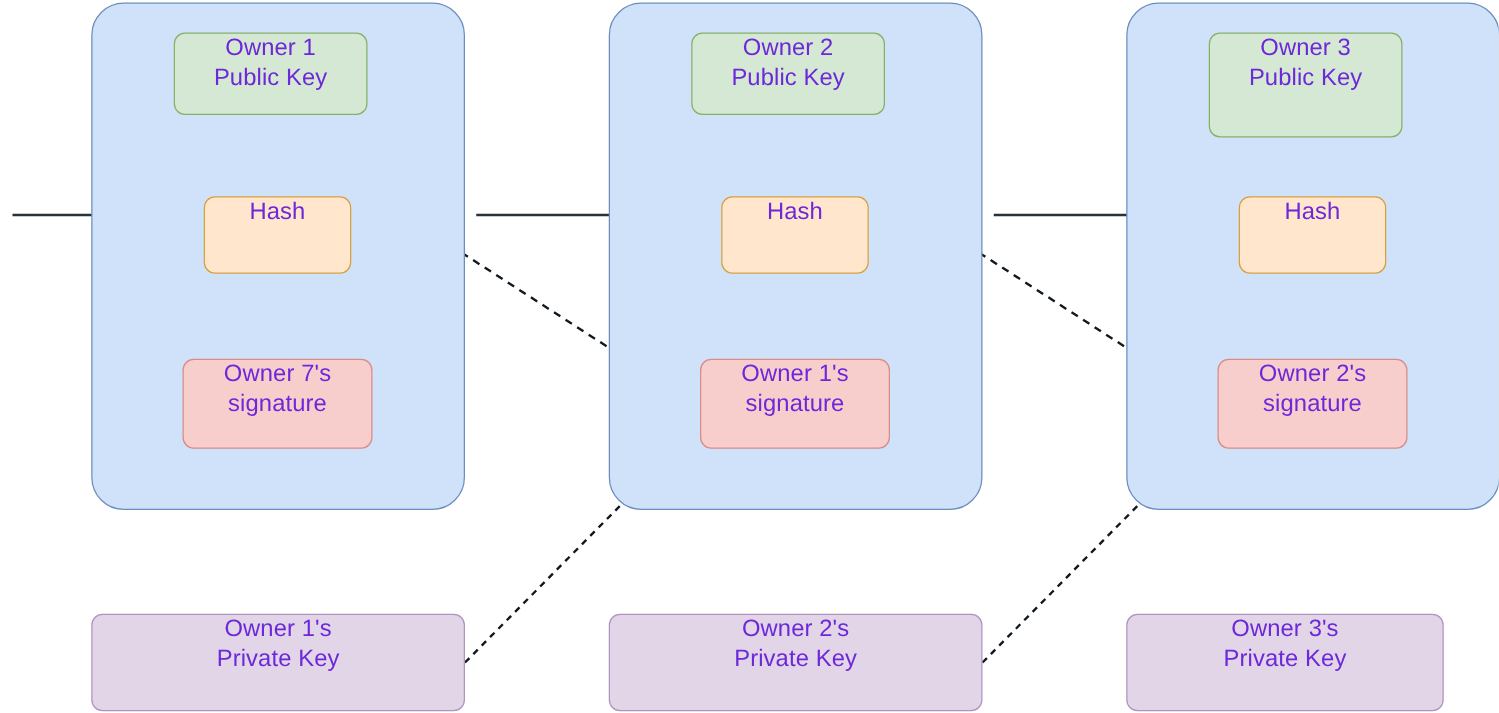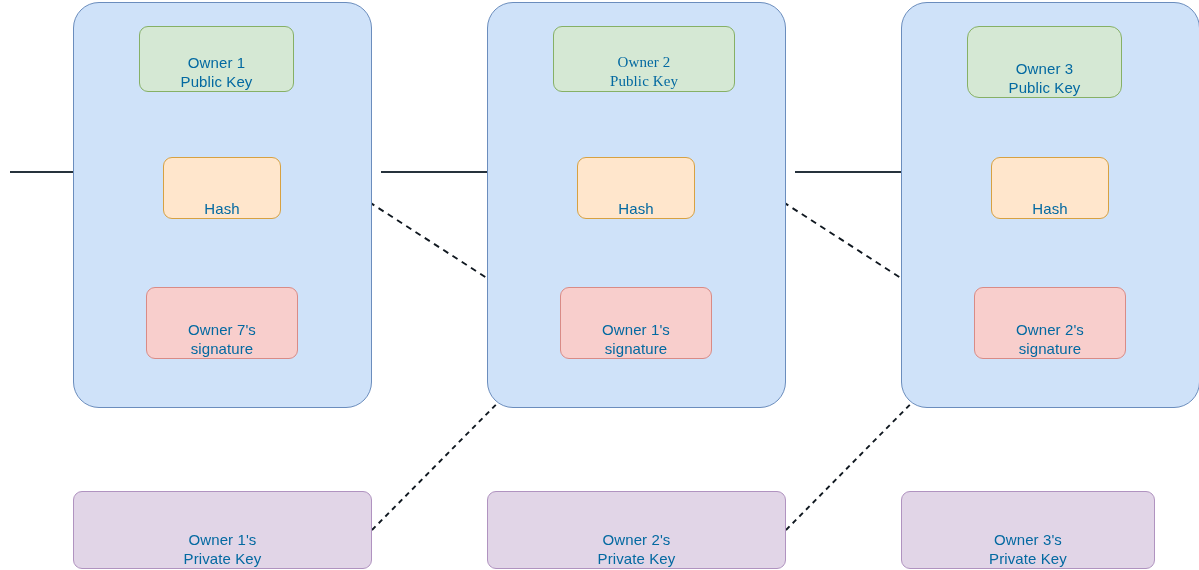--- a/index.html
+++ b/index.html
@@ -31,26 +31,26 @@
     box-sizing: border-box;
     background: #cfe2f9;
     border: 1.3px solid #6b8dbd;
     border-radius: 26px;
   }
   .node {
     position: absolute;
     box-sizing: border-box;
     border-radius: 9px;
     display: flex;
-    align-items: flex-end;
+    align-items: flex-start;
     justify-content: center;
     text-align: center;
     line-height: 1.28;
-    color: #0369a1;
-    font-size: 15px;
+    color: #6d28d9;
+    font-size: 19px;
     letter-spacing: 0.1px;
     z-index: 3;
   }
   .node.pubkey {
     background: #d5e8d4;
     border: 1.4px solid #86b066;
   }
   .node.hash {
     background: #ffe6cc;
     border: 1.4px solid #d7a142;
@@ -129,21 +129,21 @@
 
   <div class="node privkey" style="left:73px; top:491px; width:299px; height:78px;">
     <span class="lines">
       <span>Owner 1's</span>
       <span>Private Key</span>
     </span>
   </div>
 
   <div class="tx-group" style="left:487px; top:2px; width:299px; height:406px;"></div>
 
-  <div class="node pubkey" style="left:553px; top:26px; width:182px; height:66px;font-family:Liberation Serif, serif;">
+  <div class="node pubkey" style="left:553px; top:26px; width:155px; height:66px;">
     <span class="lines">
       <span>Owner 2</span>
       <span>Public Key</span>
     </span>
   </div>
 
   <div class="node hash" style="left:577px; top:157px; width:118px; height:62px;">
     <span class="lines">
       <span>Hash</span>
     </span>
@@ -158,21 +158,21 @@
 
   <div class="node privkey" style="left:487px; top:491px; width:299px; height:78px;">
     <span class="lines">
       <span>Owner 2's</span>
       <span>Private Key</span>
     </span>
   </div>
 
   <div class="tx-group" style="left:901px; top:2px; width:299px; height:406px;"></div>
 
-  <div class="node pubkey" style="left:967px; top:26px; width:155px; height:72px;border-radius:12px;">
+  <div class="node pubkey" style="left:967px; top:26px; width:155px; height:84px;">
     <span class="lines">
       <span>Owner 3</span>
       <span>Public Key</span>
     </span>
   </div>
 
   <div class="node hash" style="left:991px; top:157px; width:118px; height:62px;">
     <span class="lines">
       <span>Hash</span>
     </span>

